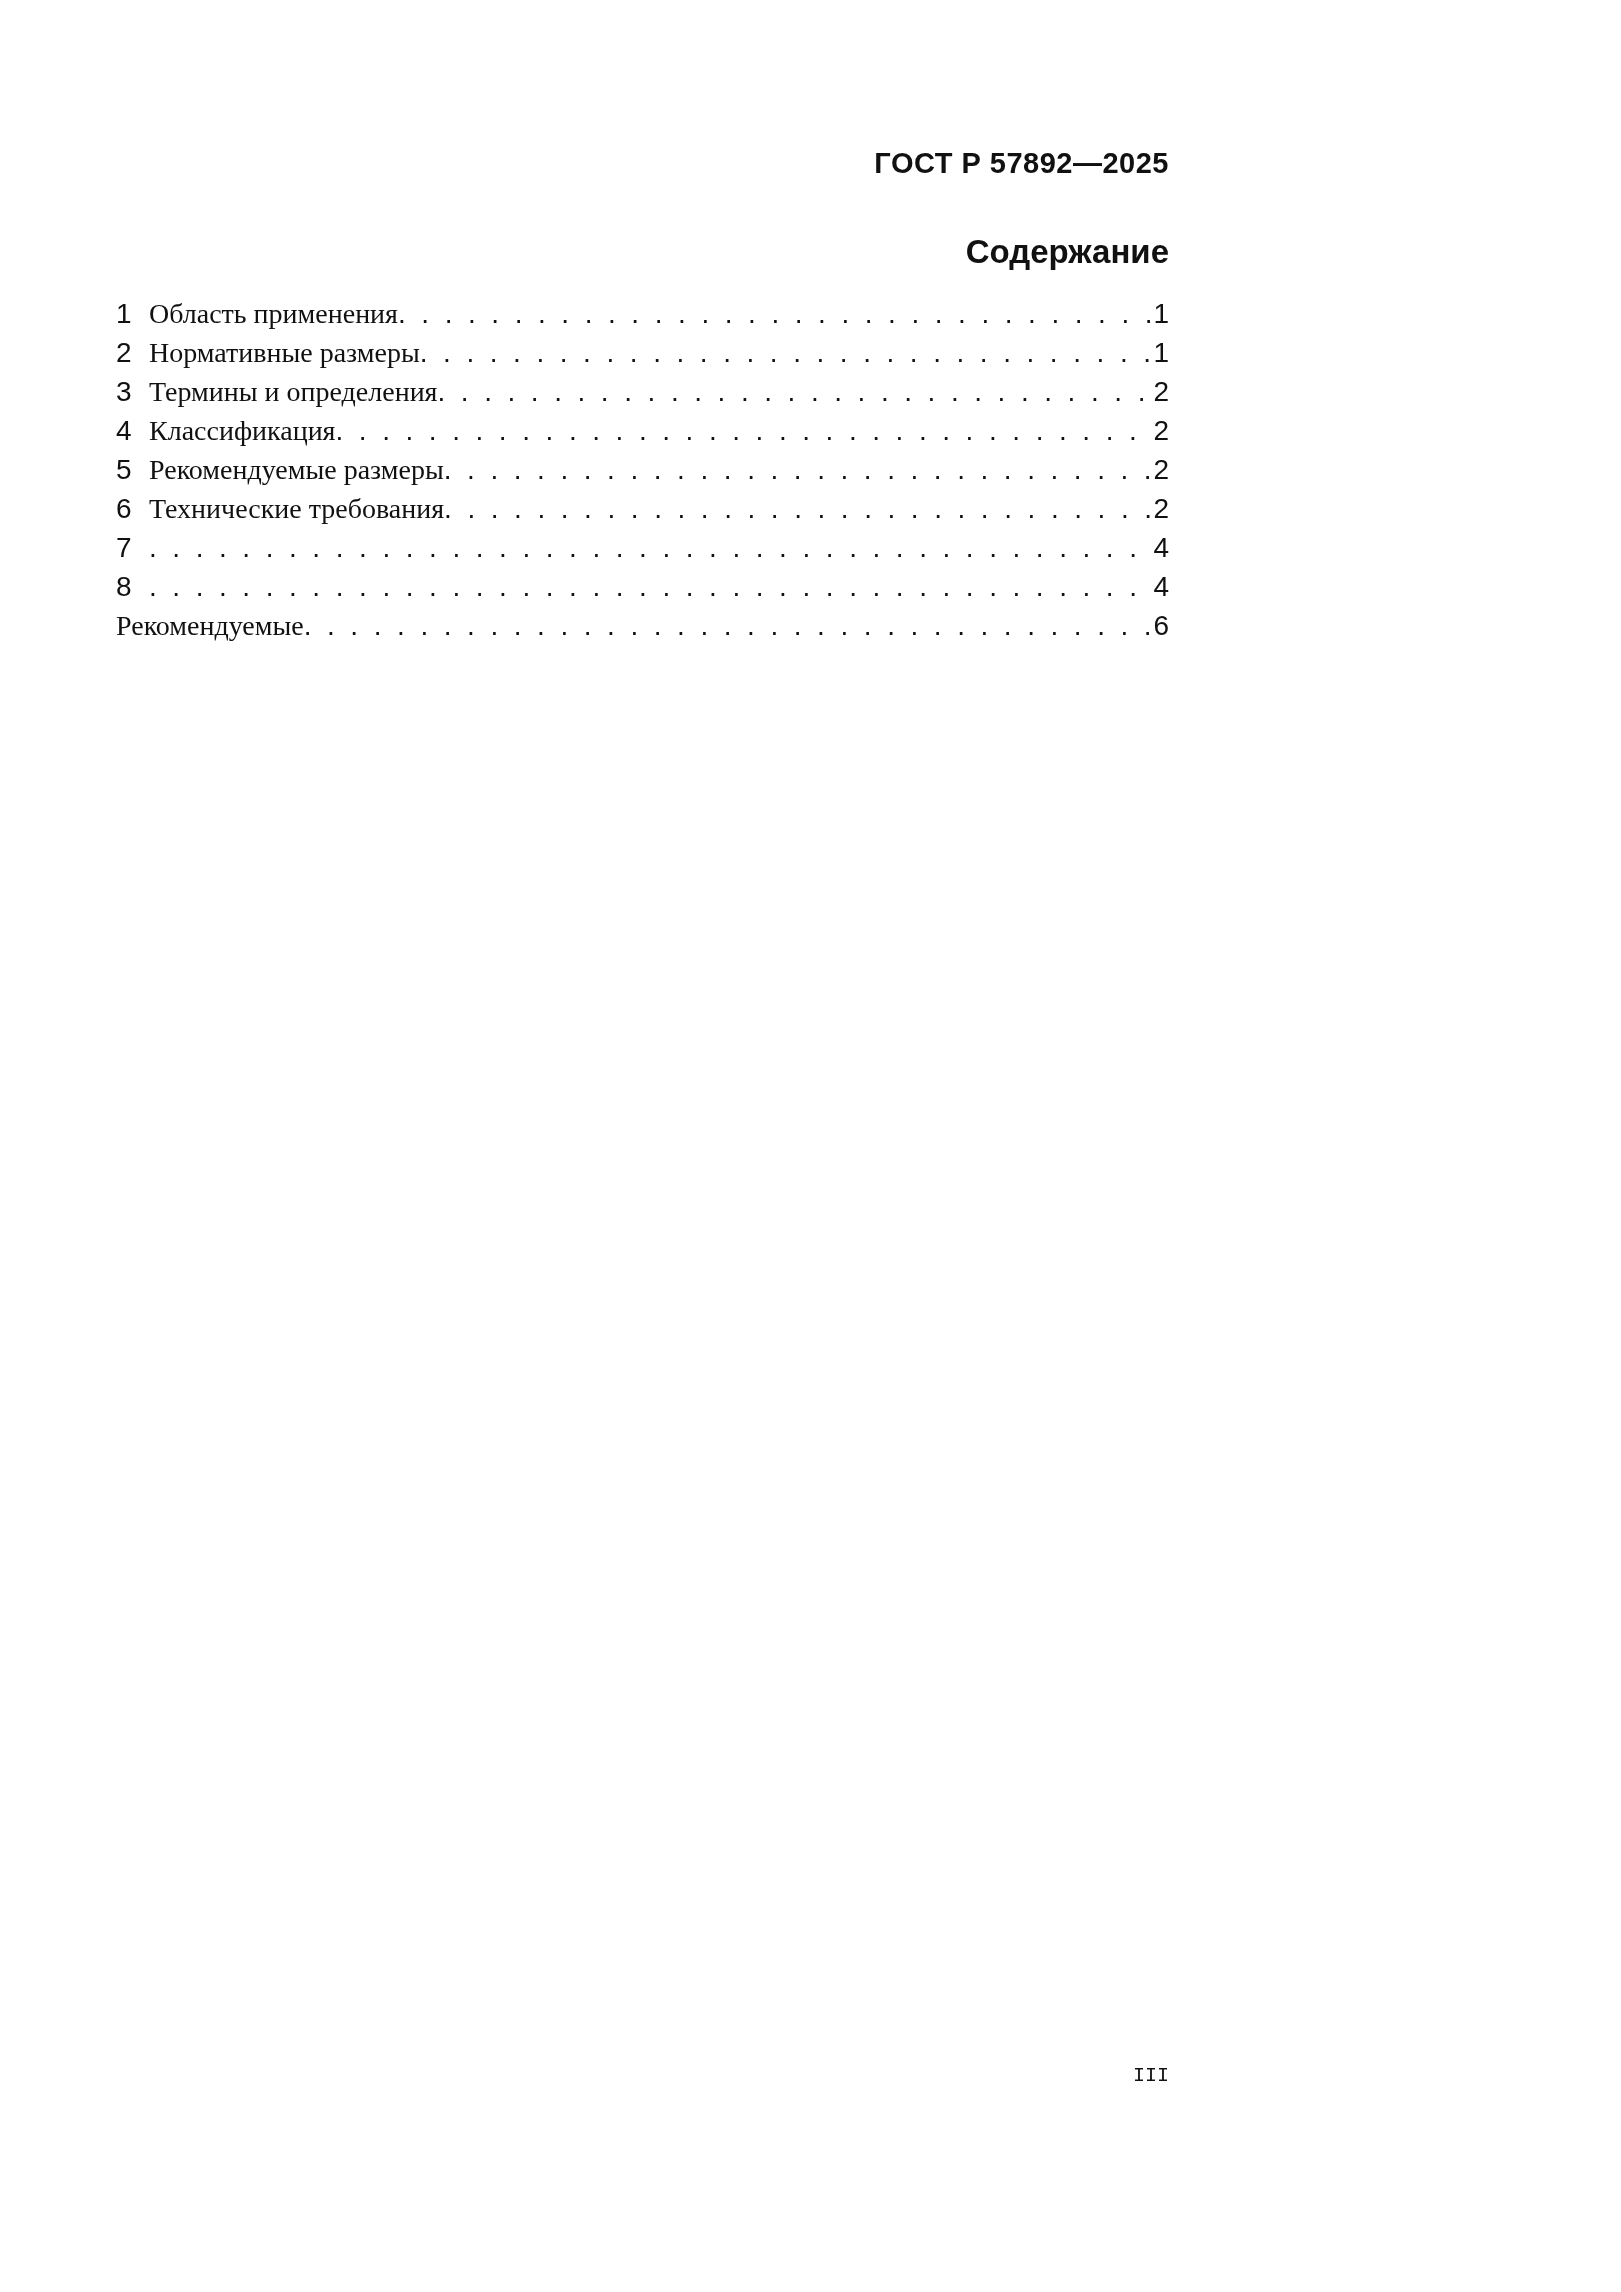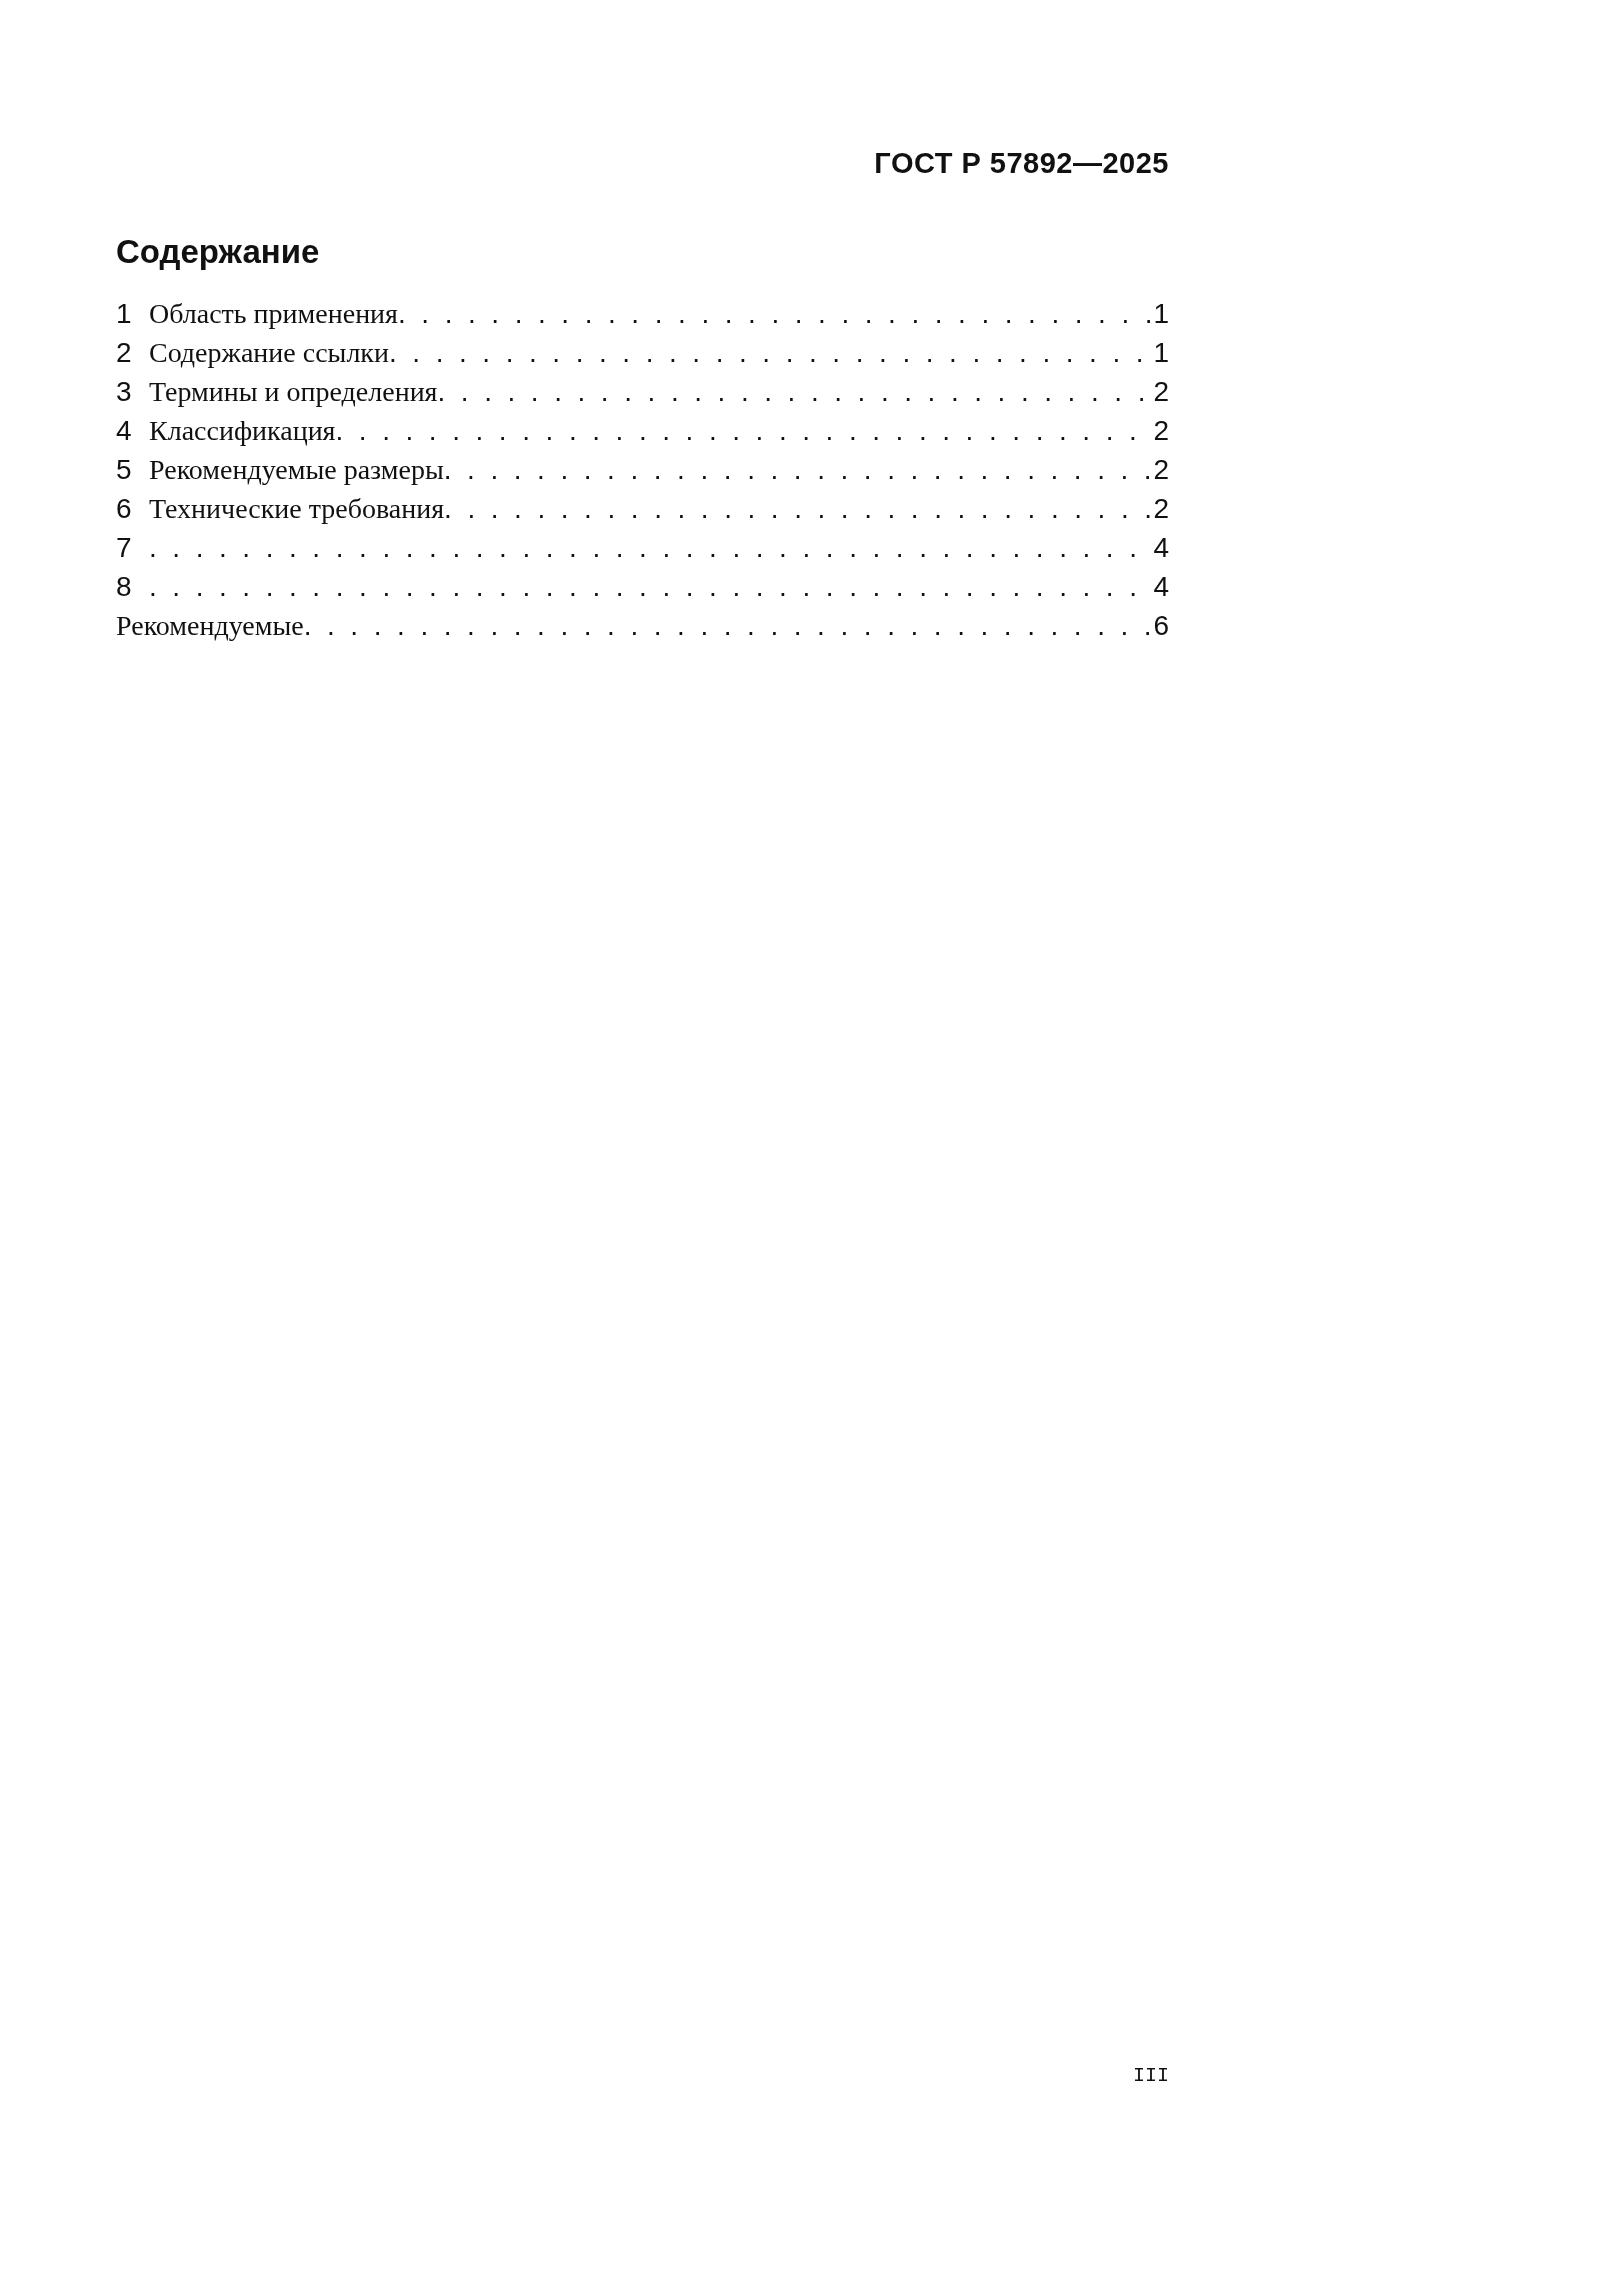--- a/index.html
+++ b/index.html
@@ -24,21 +24,21 @@
     font-size: 29px;
     font-weight: bold;
     letter-spacing: 0.5px;
     white-space: nowrap;
   }
   .toc-title {
     position: absolute;
     top: 233px;
     left: 116px;
     right: 193px;
-    text-align: left;
+    text-align: right;
     font-size: 33px;
     font-weight: bold;
   }
   .toc {
     position: absolute;
     top: 294px;
     left: 116px;
     right: 193px;
     font-size: 28px;
     line-height: 39px;
@@ -92,21 +92,21 @@
 
     <div class="toc-row">
       <span class="toc-num">1</span>
       <span class="toc-label">Область применения</span>
       <span class="toc-leader"></span>
       <span class="toc-page">1</span>
     </div>
 
     <div class="toc-row">
       <span class="toc-num">2</span>
-      <span class="toc-label">Содержание ссылки</span>
+      <span class="toc-label">Нормативные размеры</span>
       <span class="toc-leader"></span>
       <span class="toc-page">1</span>
     </div>
 
     <div class="toc-row">
       <span class="toc-num">3</span>
       <span class="toc-label">Термины и определения</span>
       <span class="toc-leader"></span>
       <span class="toc-page">2</span>
     </div>

